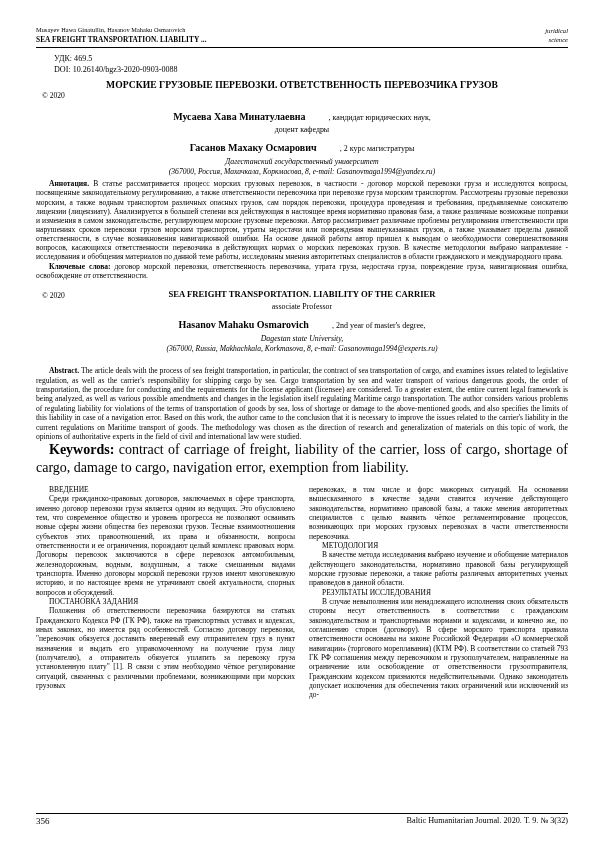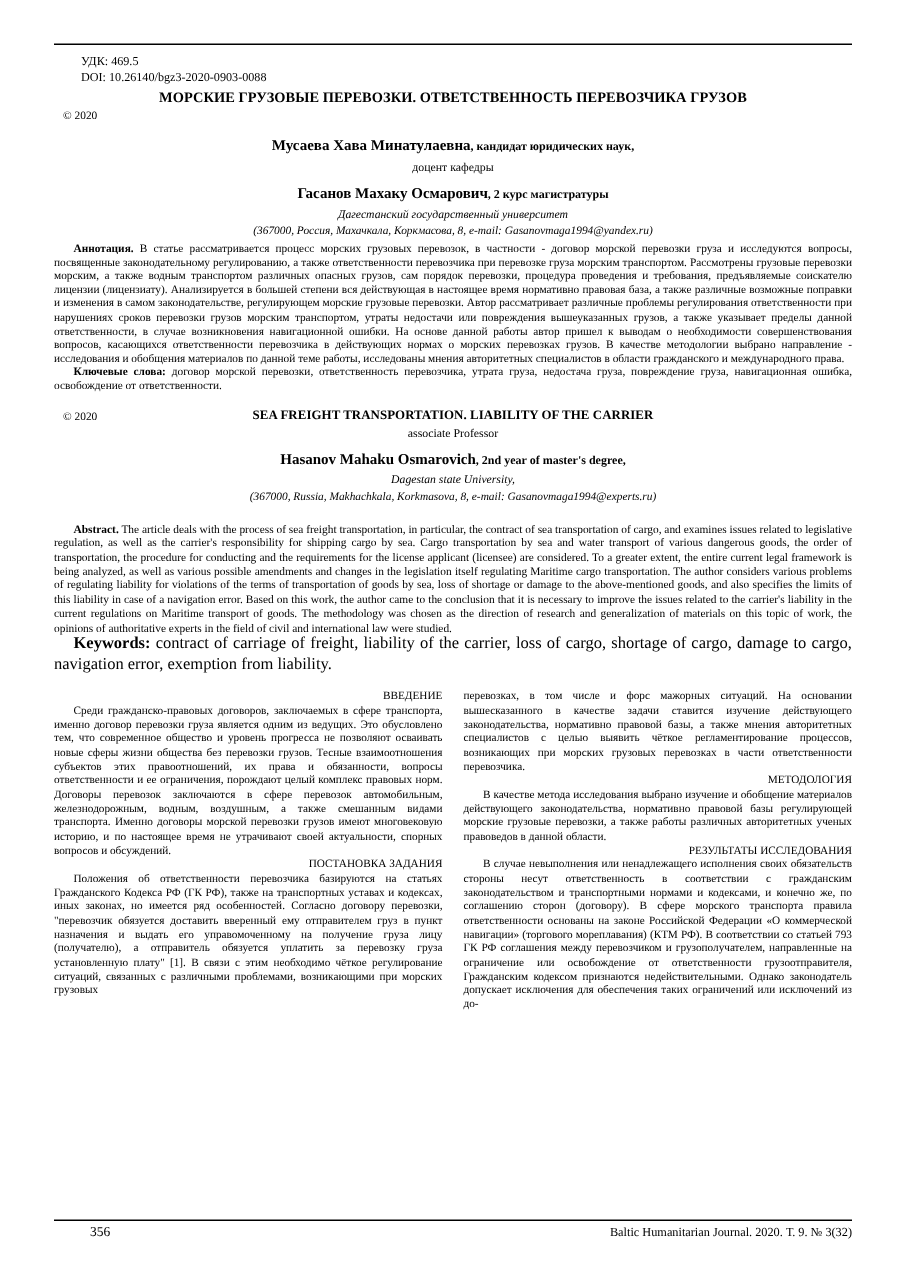--- a/index.html
+++ b/index.html
@@ -81,21 +81,22 @@
     text-align: center;
     margin-top: 4px;
     line-height: 1.33;
   }
   .auth-name {
     font-size: 10px;
     font-weight: bold;
   }
   .auth-role {
     font-size: 8.0px;
-    font-weight: bold;
+    font-weight: normal;
+    padding-left: 23px;
   }
   .auth-sub {
     font-size: 7.9px;
   }
   .auth-affil {
     font-size: 7.8px;
     font-style: italic;
   }
   .auth-addr {
     font-size: 7.6px;
@@ -116,21 +117,21 @@
     line-height: 1.24;
     margin-top: 12px;
   }
   .kw {
     margin-top: 0px;
     font-size: 7.55px;
     line-height: 1.215;
     text-align: justify;
     text-indent: 13px;
   }
-  .kw.en { font-size: 11px; line-height: 1.24; }
+  .kw.en { font-size: 14px; line-height: 1.24; }
   .lead { font-weight: bold; }
 
   .en-title {
     font-weight: bold;
     font-size: 8.6px;
     text-align: center;
     margin-top: 9px;
     letter-spacing: .005em;
   }
   .copyline2 {
@@ -148,53 +149,62 @@
   }
   .col {
     width: 259px;
     font-size: 7.5px;
     line-height: 1.245;
     text-align: justify;
   }
   .sect {
     text-indent: 13px;
     margin: 0 0 0 0;
-    text-align: right;
+    text-align: left;
   }
   .para {
     text-indent: 13px;
     margin: 0;
   }
 
   
   .footer {
     position: absolute;
     left: 36px;
     right: 32px;
     bottom: 22px;
   }
   .rule-bot {
     border-top: 1px solid #000;
     margin-bottom: 2px;
   }
   .footer-row {
     display: flex;
     justify-content: space-between;
-    align-items: flex-end;
+    align-items: flex-start;
     font-size: 8.2px;
-    margin-left: 24px;
   }
   .folio { font-size: 9px; }
   .journal { font-size: 8.2px; padding-left: 16px; }
 </style>
 </head>
 <body>
 
 <div class="page">
 
+  <div class="runhead">
+    <div class="runhead-left">
+      <div class="runhead-authors">Musayev Hawa Ginatullin, Hasanov Mahaku Osmarovich</div>
+      <div class="runhead-title">SEA FREIGHT TRANSPORTATION. LIABILITY ...</div>
+    </div>
+    <div class="runhead-right">
+      <div>juridical</div>
+      <div>science</div>
+    </div>
+  </div>
   <div class="rule-top"></div>
 
   <div class="udc">УДК: 469.5</div>
   <div class="doi">DOI: 10.26140/bgz3-2020-0903-0088</div>
 
   <div class="maintitle">МОРСКИЕ ГРУЗОВЫЕ ПЕРЕВОЗКИ. ОТВЕТСТВЕННОСТЬ ПЕРЕВОЗЧИКА ГРУЗОВ</div>
   <div class="copyline">© 2020</div>
 
   <div class="authors">
     <div>

